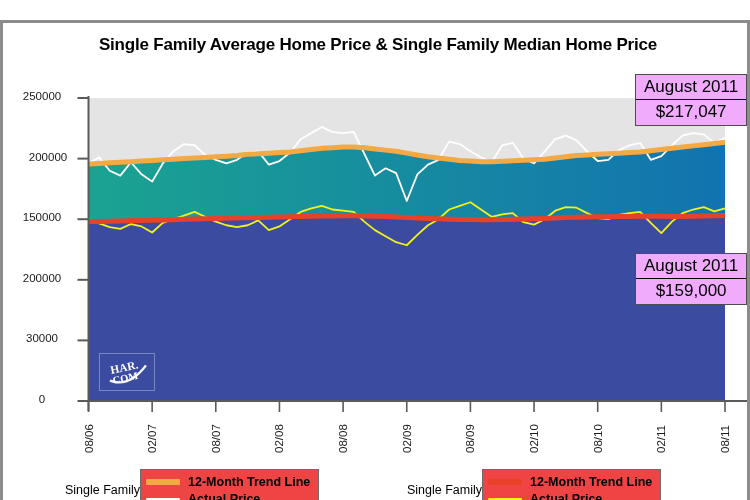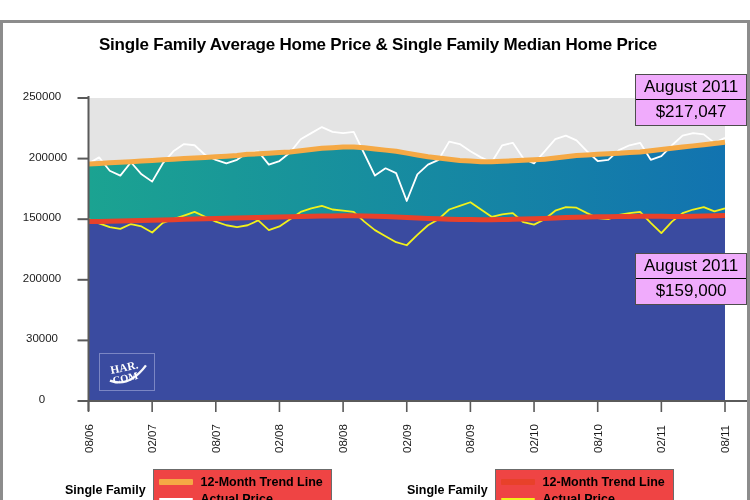--- a/index.html
+++ b/index.html
@@ -38,22 +38,22 @@
     box-sizing:border-box;
   }
   .callout .c-top{
     padding:2px 8px 2px 8px;border-bottom:1.5px solid #000;
     white-space:nowrap;
   }
   .callout .c-bot{padding:2px 8px 3px 8px;white-space:nowrap;}
   
   .legend-group{position:absolute;display:flex;align-items:stretch;}
   .legend-caption{
-    font-size:12.5px;font-weight:bold;color:#000;text-align:right;
-    line-height:17px;padding-right:7px;align-self:center;white-space:nowrap;
+    font-size:12.5px;font-weight:normal;color:#000;text-align:right;
+    line-height:17px;align-self:center;white-space:nowrap;
   }
   .legend-box{
     background:#ef4444;border:1.5px solid #6b6b6b;
     padding:3px 8px 3px 5px;
   }
   .legend-row{display:flex;align-items:center;height:17px;}
   .swatch{width:34px;height:6px;margin-right:8px;flex:none;border-radius:1px;}
   .swatch.thin{height:2px;}
   .legend-label{font-size:12.5px;font-weight:bold;color:#000;white-space:nowrap;}
   

